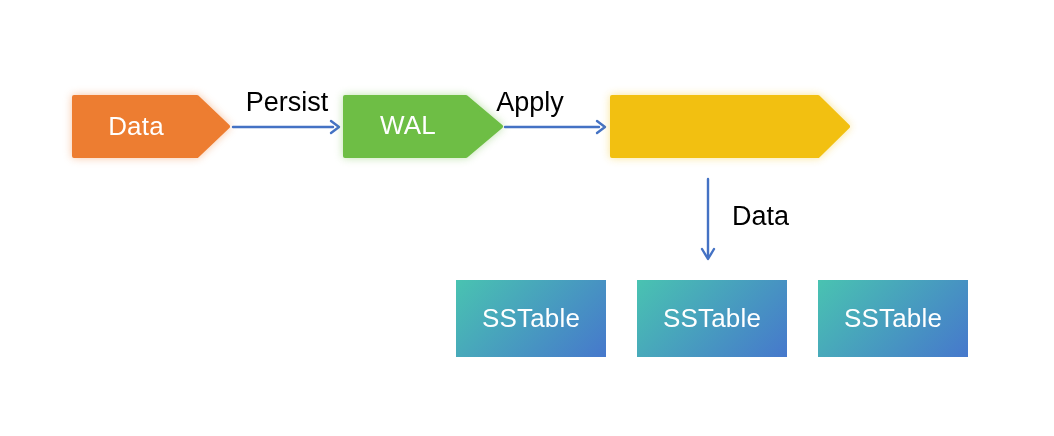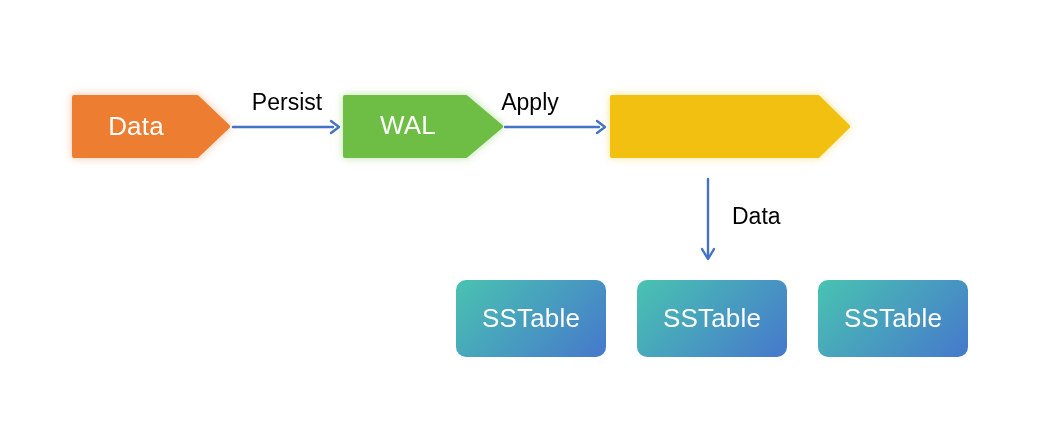--- a/index.html
+++ b/index.html
@@ -35,27 +35,27 @@
   .node-wal svg       { filter: drop-shadow(0 0 4px rgba(110,190,69,0.45)); }
   .node-memtables svg { filter: drop-shadow(0 0 4px rgba(242,192,17,0.45)); }
 
   .node-data polygon      { fill: var(--data-node); stroke: var(--data-node); }
   .node-wal polygon       { fill: var(--wal-node); stroke: var(--wal-node); }
   .node-memtables polygon { fill: var(--memtables-node); stroke: var(--memtables-node); }
   polygon { stroke-width: 4; stroke-linejoin: round; }
 
   .sstable {
     background: linear-gradient(135deg, var(--sstable-gradient-from, #49C3B1), var(--sstable-gradient-to, #4678CC));
-    border-radius: 10px;
+    border-radius: 0;
   }
 
   .edge-label {
     position: absolute;
     color: var(--edge-label-text, #000);
-    font-size: 23px;
+    font-size: 27px;
     line-height: 26px;
     white-space: nowrap;
     z-index: 3;
   }
   .edge-label.centered { text-align: center; }
 
   .arrow { position: absolute; overflow: visible; }
   .arrow path, .arrow line {
     stroke: var(--arrow, #4472C4);
     stroke-width: 2.4;

